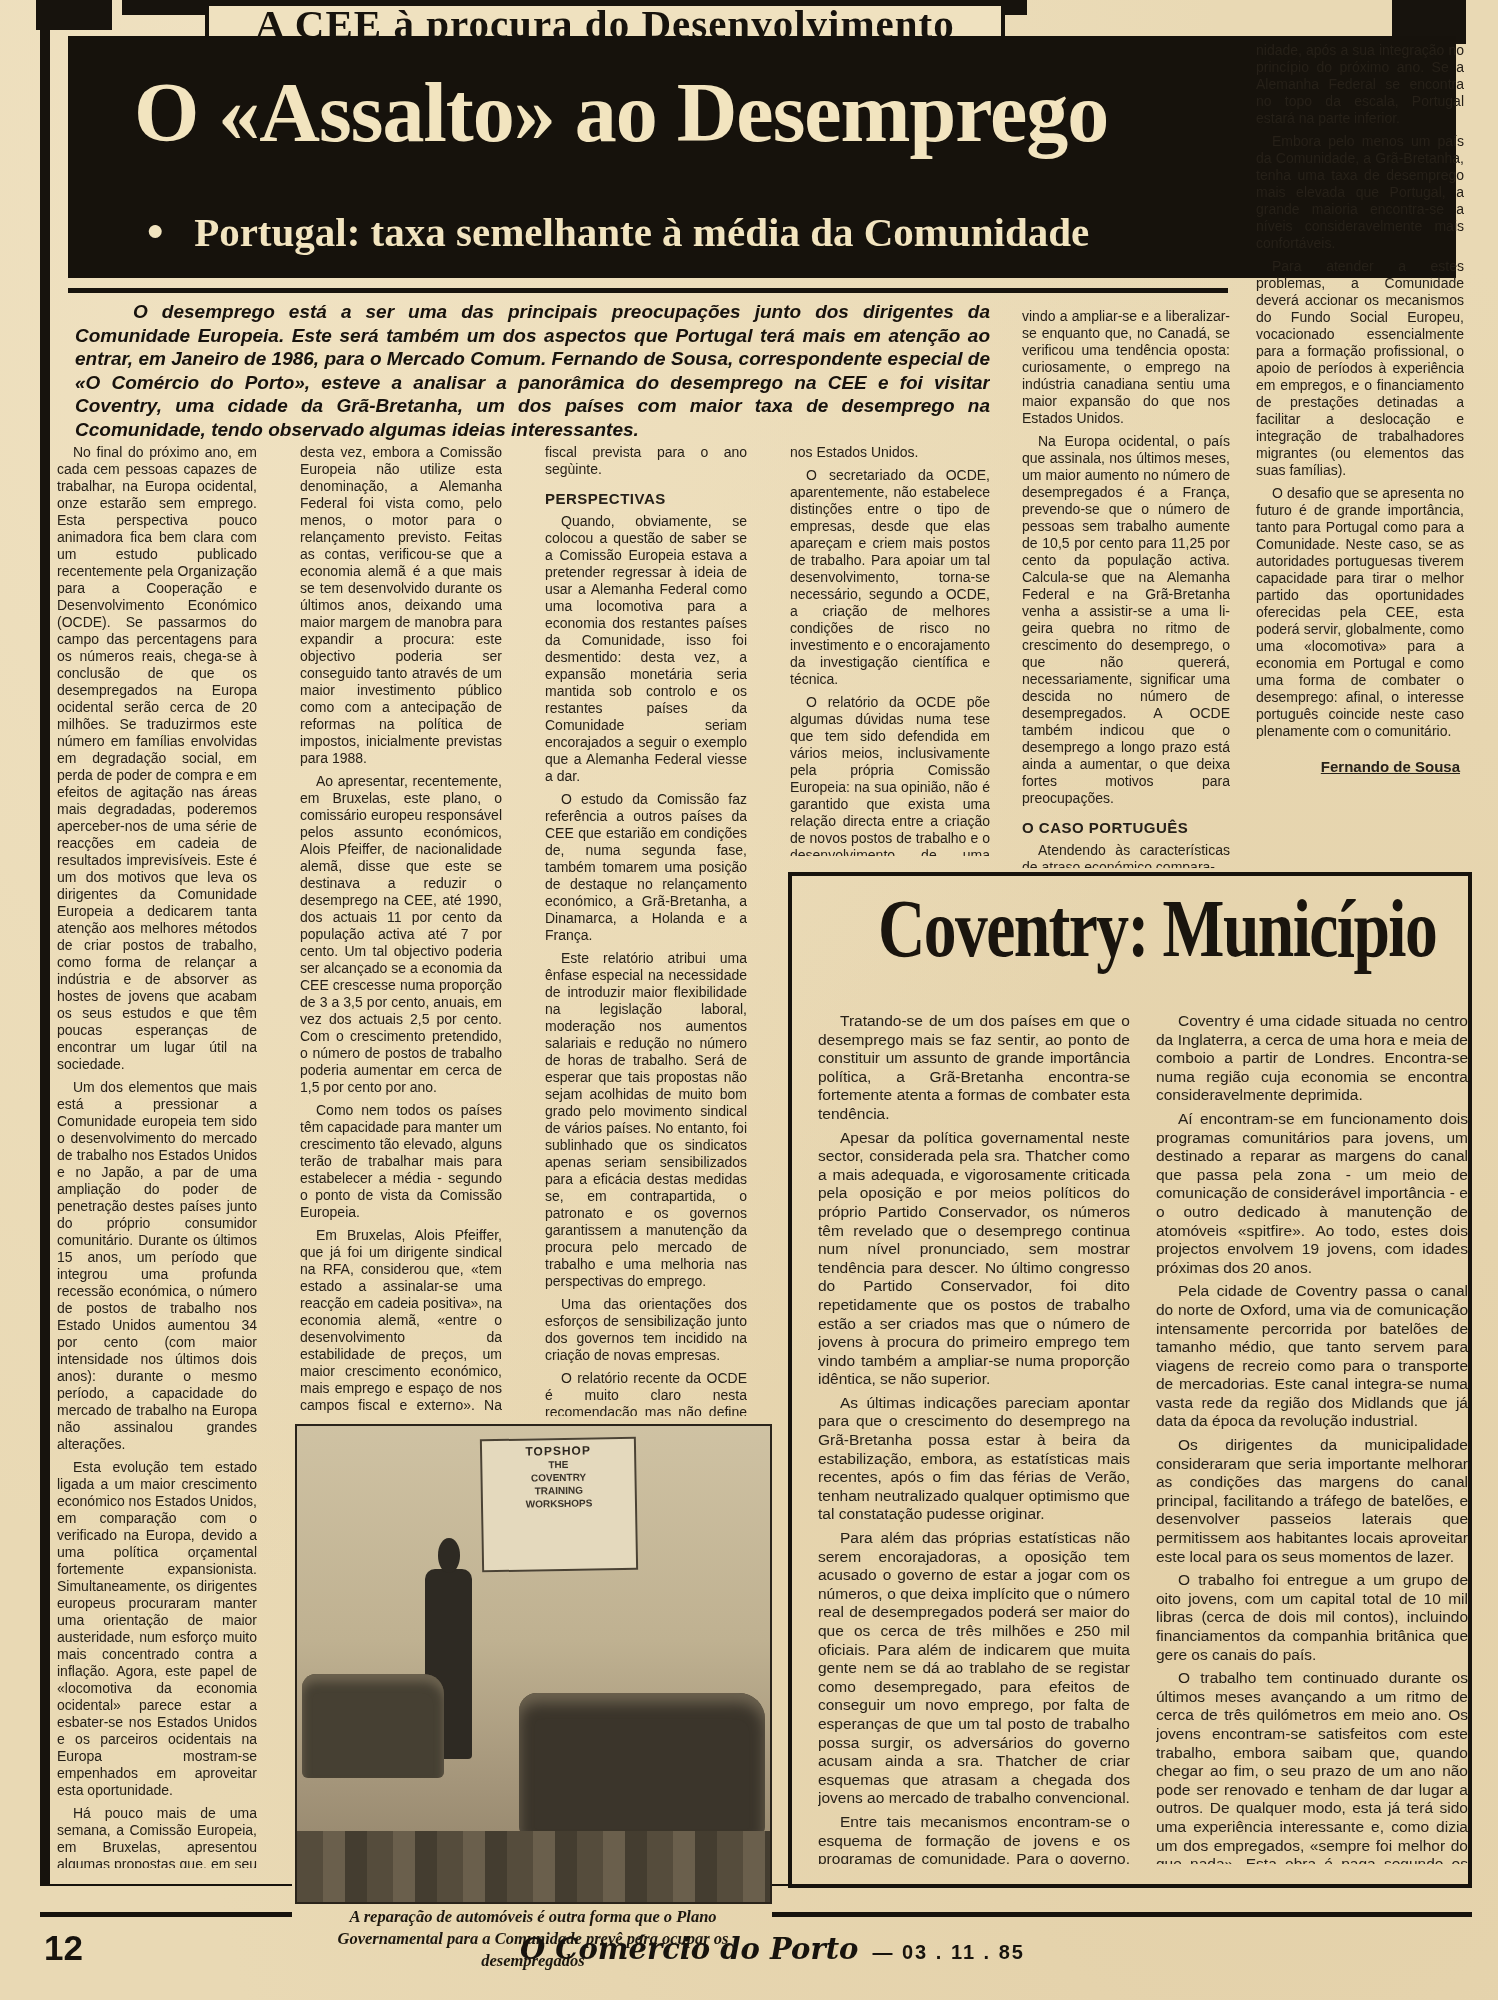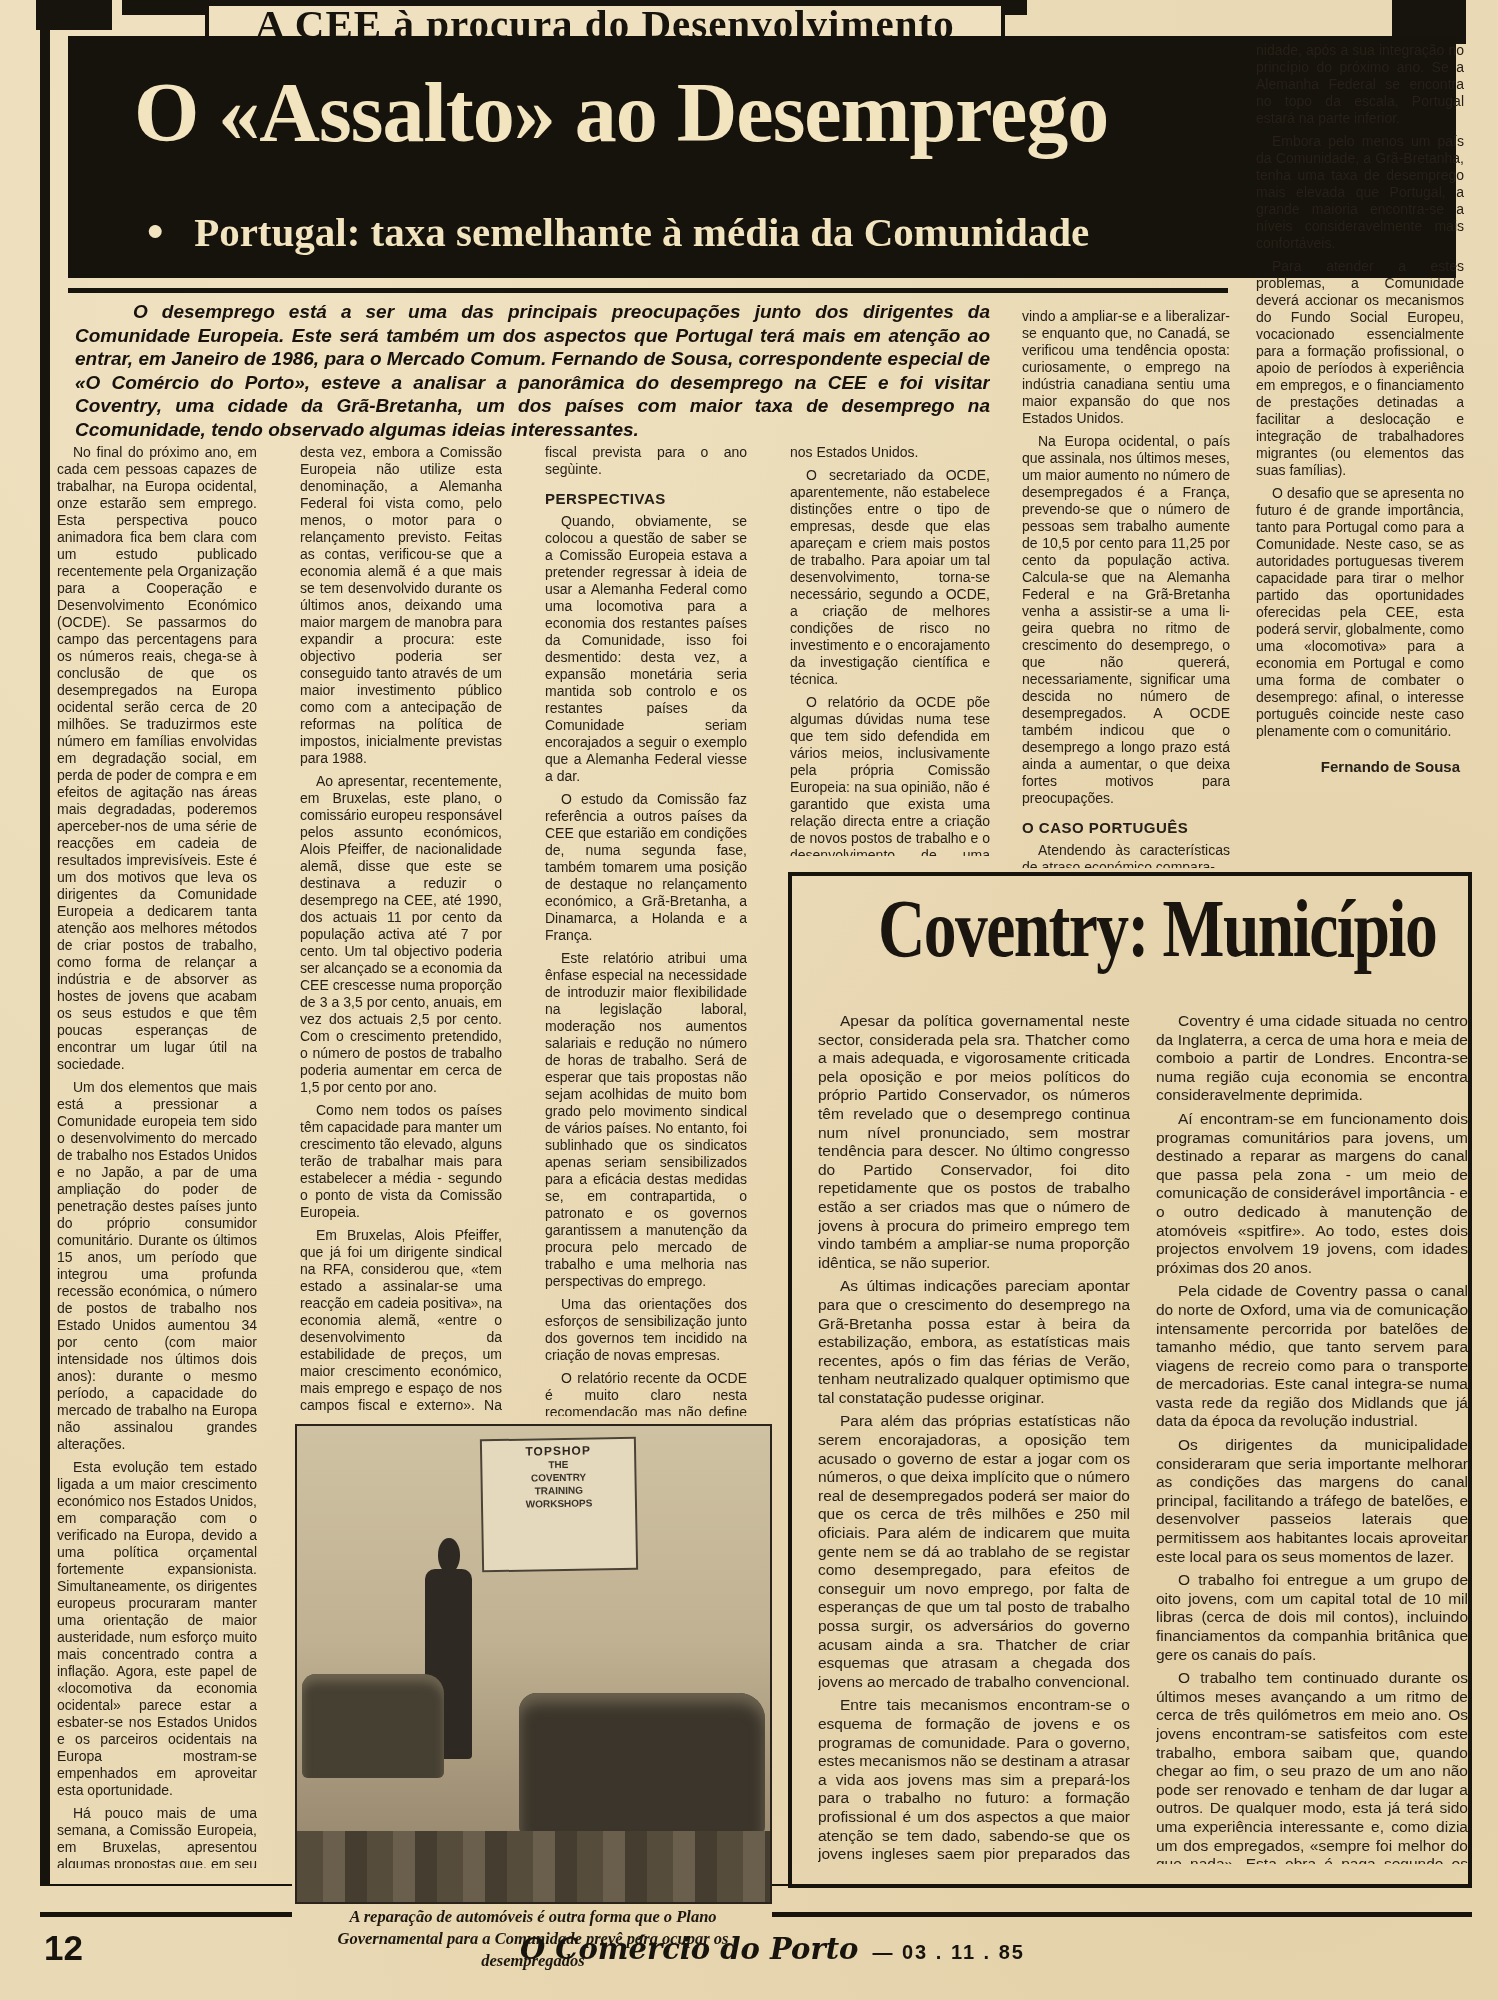--- a/index.html
+++ b/index.html
@@ -31,21 +31,21 @@
   
   .lead{left:75px;top:300px;width:915px;height:140px;overflow:hidden;
         font-weight:bold;font-style:italic;font-size:19px;line-height:23.5px;text-align:justify;
         text-indent:58px;color:#17120d;}
   
   .col{overflow:hidden;text-align:justify;font-size:14px;line-height:17px;color:#262018;}
   .col p{margin:0;text-indent:16px;}
   .col p + p{margin-top:6px;}
   .col p.cont{text-indent:0;}
   .col p.sub{text-indent:0;font-weight:bold;font-size:15px;letter-spacing:.5px;margin-top:12px;margin-bottom:4px;text-align:left;}
-  .col p.byline{text-indent:0;font-weight:bold;font-size:15px;text-align:right;margin-top:18px;padding-right:4px;}
+  .col p.byline{text-indent:0;font-weight:bold;font-size:15px;text-align:right;margin-top:18px;padding-right:4px;text-decoration:underline;}
   .c1{left:57px;top:444px;width:200px;height:1424px;}
   .c2{left:300px;top:444px;width:202px;height:972px;}
   .c3{left:545px;top:444px;width:202px;height:972px;}
   .c4{left:790px;top:444px;width:200px;height:412px;}
   .c5{left:1022px;top:308px;width:208px;height:560px;}
   .c6{left:1256px;top:42px;width:208px;height:832px;}
   
   .covbox{left:788px;top:872px;width:676px;height:1008px;border:4px solid #17130d;}
   .covbox h2{position:absolute;left:86px;top:6px;margin:0;font-family:"Liberation Serif",serif;
              font-weight:bold;font-size:82px;letter-spacing:-2px;color:#1a150e;white-space:nowrap;
@@ -144,20 +144,21 @@
       <p class="cont">nidade, após a sua integração no princípio do próximo ano. Se a Alemanha Federal se encontra no topo da escala, Portugal estará na parte inferior.</p>
       <p>Embora pelo menos um país da Comunidade, a Grã-Bretanha, tenha uma taxa de desemprego mais elevada que Portugal, a grande maioria encontra-se a níveis consideravelmente mais confortáveis.</p>
       <p>Para atender a estes problemas, a Comunidade deverá accionar os mecanismos do Fundo Social Europeu, vocacionado essencialmente para a formação profissional, o apoio de períodos à experiência em empregos, e o financiamento de prestações detinadas a facilitar a deslocação e integração de trabalhadores migrantes (ou elementos das suas famílias).</p>
       <p>O desafio que se apresenta no futuro é de grande importância, tanto para Portugal como para a Comunidade. Neste caso, se as autoridades portuguesas tiverem capacidade para tirar o melhor partido das oportunidades oferecidas pela CEE, esta poderá servir, globalmente, como uma «locomotiva» para a economia em Portugal e como uma forma de combater o desemprego: afinal, o interesse português coincide neste caso plenamente com o comunitário.</p>
       <p class="byline">Fernando de Sousa</p>
     </div>
 
   <div class="abs covbox">
     <h2>Coventry: Município</h2>
     <div class="covcol cov-l">
+        <p>Tratando-se de um dos países em que o desemprego mais se faz sentir, ao ponto de constituir um assunto de grande importância política, a Grã-Bretanha encontra-se fortemente atenta a formas de combater esta tendência.</p>
         <p>Apesar da política governamental neste sector, considerada pela sra. Thatcher como a mais adequada, e vigorosamente criticada pela oposição e por meios políticos do próprio Partido Conservador, os números têm revelado que o desemprego continua num nível pronunciado, sem mostrar tendência para descer. No último congresso do Partido Conservador, foi dito repetidamente que os postos de trabalho estão a ser criados mas que o número de jovens à procura do primeiro emprego tem vindo também a ampliar-se numa proporção idêntica, se não superior.</p>
         <p>As últimas indicações pareciam apontar para que o crescimento do desemprego na Grã-Bretanha possa estar à beira da estabilização, embora, as estatísticas mais recentes, após o fim das férias de Verão, tenham neutralizado qualquer optimismo que tal constatação pudesse originar.</p>
         <p>Para além das próprias estatísticas não serem encorajadoras, a oposição tem acusado o governo de estar a jogar com os números, o que deixa implícito que o número real de desempregados poderá ser maior do que os cerca de três milhões e 250 mil oficiais. Para além de indicarem que muita gente nem se dá ao trablaho de se registar como desempregado, para efeitos de conseguir um novo emprego, por falta de esperanças de que um tal posto de trabalho possa surgir, os adversários do governo acusam ainda a sra. Thatcher de criar esquemas que atrasam a chegada dos jovens ao mercado de trabalho convencional.</p>
         <p>Entre tais mecanismos encontram-se o esquema de formação de jovens e os programas de comunidade. Para o governo, estes mecanismos não se destinam a atrasar a vida aos jovens mas sim a prepará-los para o trabalho no futuro: a formação profissional é um dos aspectos a que maior atenção se tem dado, sabendo-se que os jovens ingleses saem pior preparados das escolas do que os seus colegas alemães ou holandeses.</p>
       </div>
     <div class="covcol cov-r">
         <p>Coventry é uma cidade situada no centro da Inglaterra, a cerca de uma hora e meia de comboio a partir de Londres. Encontra-se numa região cuja economia se encontra consideravelmente deprimida.</p>
         <p>Aí encontram-se em funcionamento dois programas comunitários para jovens, um destinado a reparar as margens do canal que passa pela zona - um meio de comunicação de considerável importância - e o outro dedicado à manutenção de atomóveis «spitfire». Ao todo, estes dois projectos envolvem 19 jovens, com idades próximas dos 20 anos.</p>
         <p>Pela cidade de Coventry passa o canal do norte de Oxford, uma via de comunicação intensamente percorrida por batelões de tamanho médio, que tanto servem para viagens de recreio como para o transporte de mercadorias. Este canal integra-se numa vasta rede da região dos Midlands que já data da época da revolução industrial.</p>
         <p>Os dirigentes da municipalidade consideraram que seria importante melhorar as condições das margens do canal principal, facilitando a tráfego de batelões, e desenvolver passeios laterais que permitissem aos habitantes locais aproveitar este local para os seus momentos de lazer.</p>

